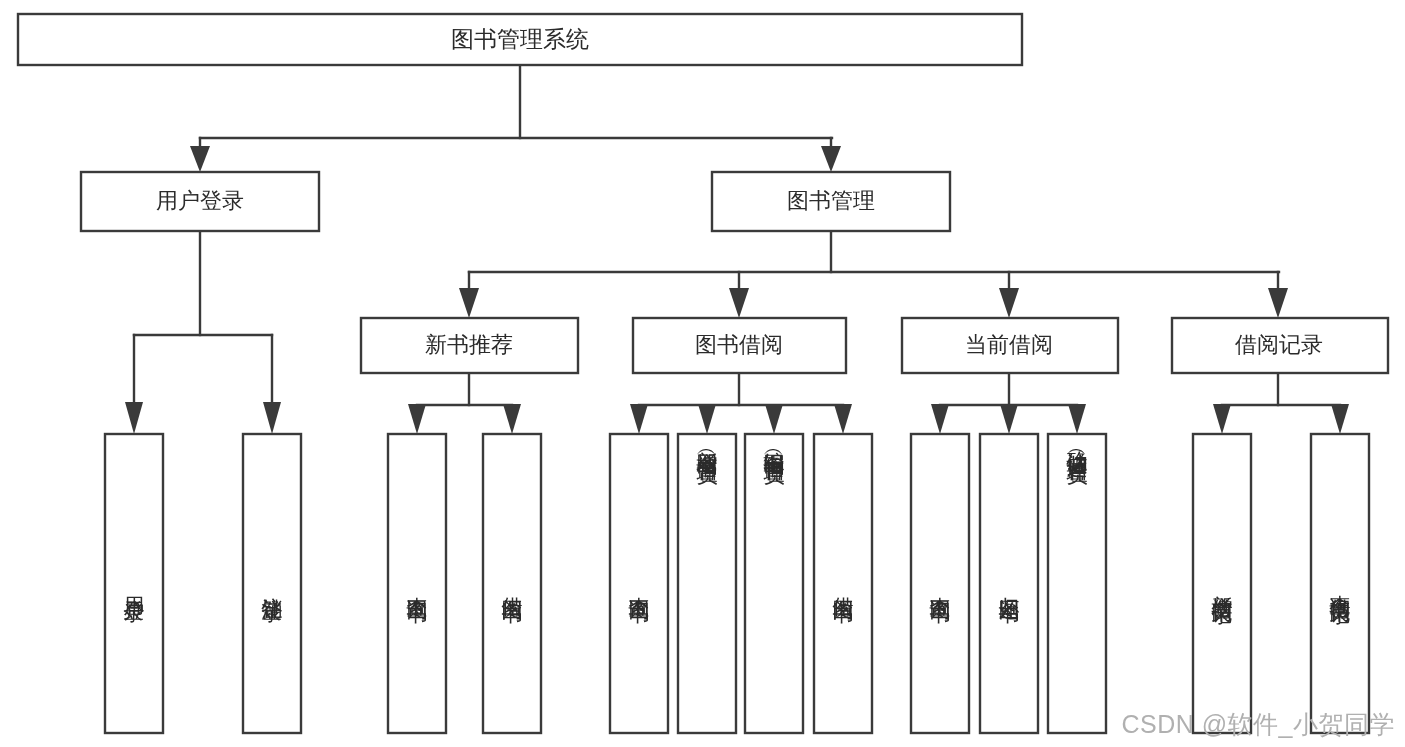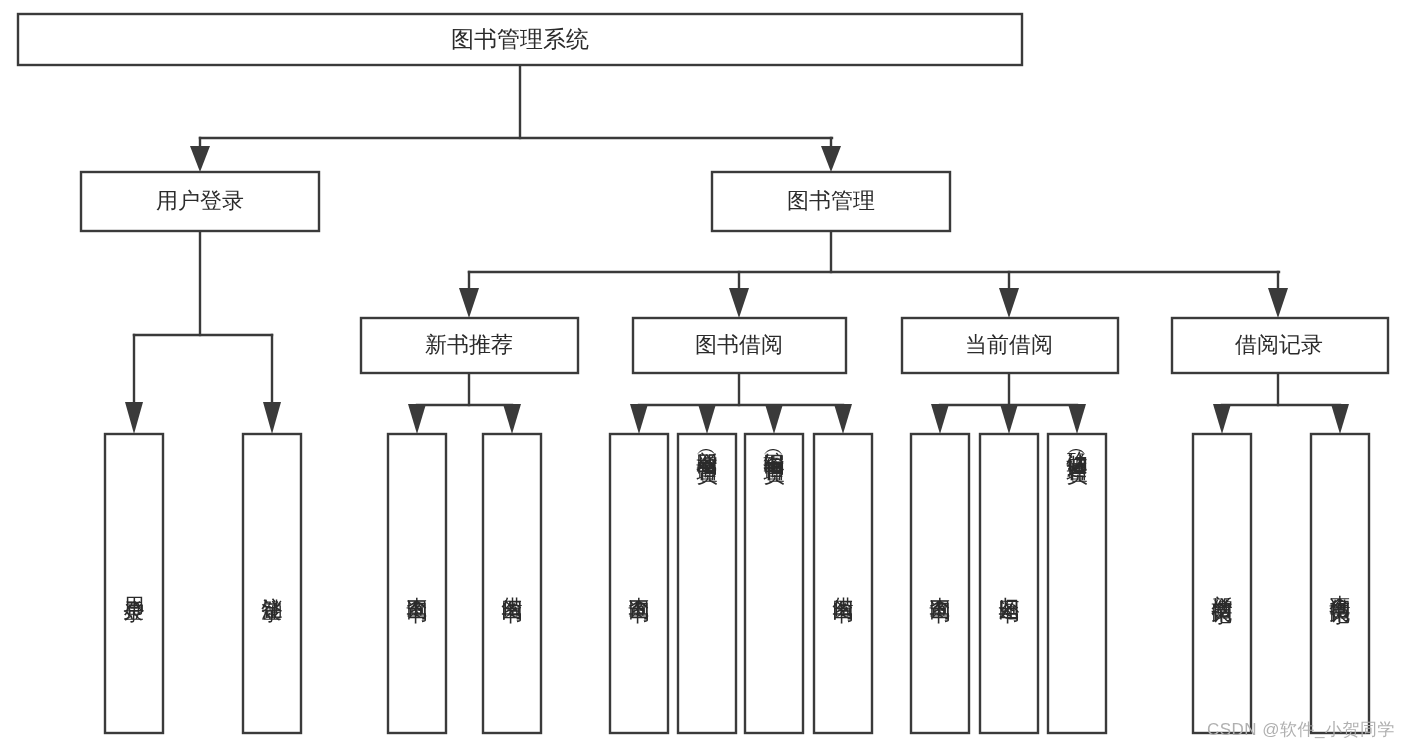--- a/index.html
+++ b/index.html
@@ -65,21 +65,21 @@
     line-height: 1.05;
     letter-spacing: 2px;
     color: #2b2b2b;
     white-space: nowrap;
   }
   #watermark {
     position: absolute;
     right: 10px;
     bottom: 6px;
     font-family: "Liberation Sans", "DejaVu Sans", sans-serif;
-    font-size: 17px;
+    font-size: 25px;
     color: #b0b0b0;
     letter-spacing: 0.5px;
     user-select: none;
   }
 </style>
 </head>
 <body>
 
 <svg id="diagram" viewBox="0 0 1405 747">
 

